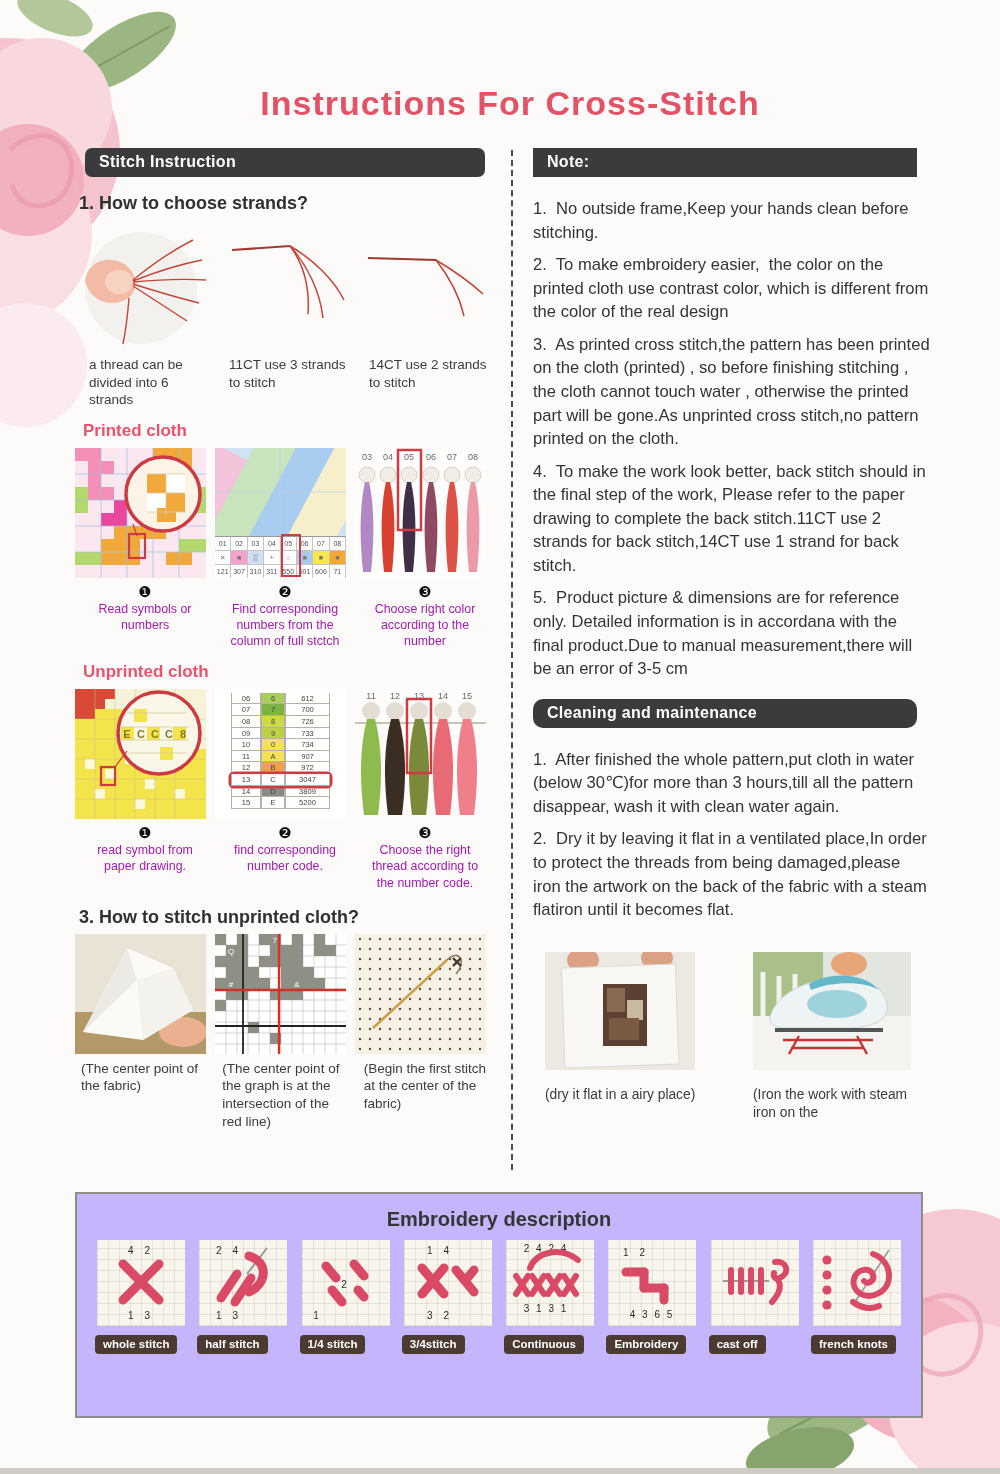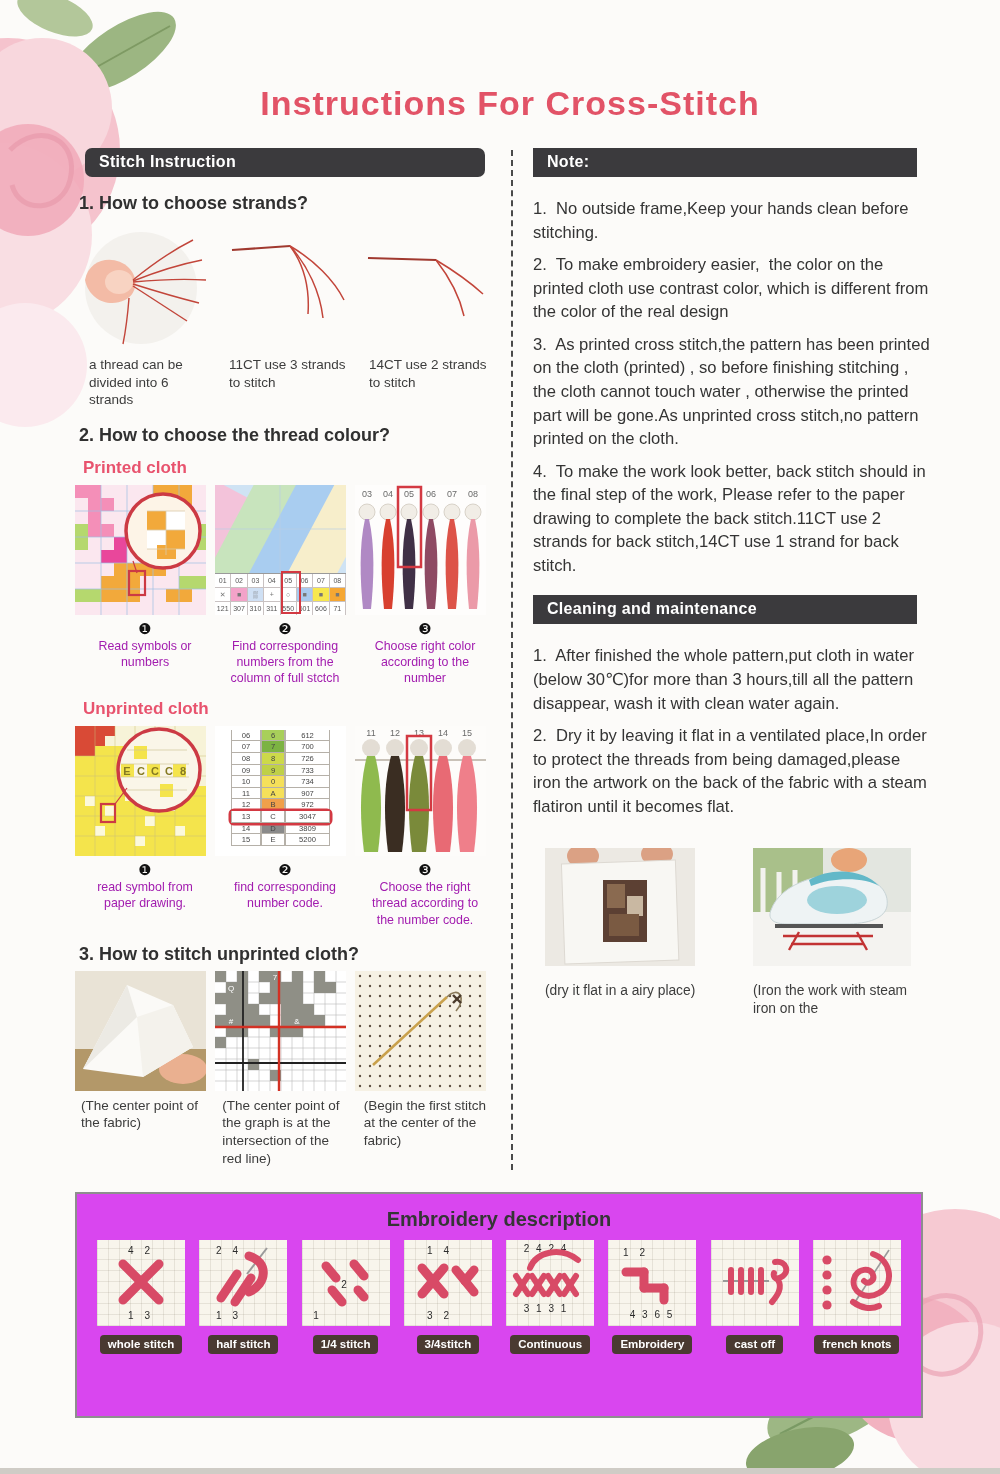--- a/index.html
+++ b/index.html
@@ -40,24 +40,24 @@
              text-align:center;color:#444;box-sizing:border-box;background:#fff;}
   .code-table .c0{width:30px;}
   .code-table .c1{width:24px;}
   .code-table .c2{width:45px;}
   .note-p{font-size:16.6px;line-height:1.42;margin:9px 0 2px;white-space:pre-wrap;color:#343434;}
   .note-first{margin-top:20px;}
   .photo-row{display:flex;gap:40px;margin-top:30px;padding-left:12px;}
   .photo{width:168px;}
   .photo .cap{margin-top:12px;font-size:13.8px;}
   .embox{position:absolute;left:75px;top:1192px;width:848px;height:226px;border:2px solid #8e8e8e;
-         background:#d946ef;box-sizing:border-box;z-index:2;}
+         background:#c4b5fd;box-sizing:border-box;z-index:2;}
   .em-title{text-align:center;font-size:20px;font-weight:bold;margin-top:14px;color:#353535;}
   .tiles{display:flex;justify-content:space-between;padding:9px 18px 0;}
-  .tile{width:92px;text-align:center;}
+  .tile{width:92px;}
   .fabric{width:88px;height:86px;margin:0 auto;background-color:#f8f5ec;
      background-image:repeating-linear-gradient(0deg,rgba(120,110,90,.14) 0 1px,transparent 1px 11px),
                       repeating-linear-gradient(90deg,rgba(120,110,90,.14) 0 1px,transparent 1px 11px);}
   .chip{display:inline-block;margin-top:9px;background:#4a3a31;color:#fff;font-size:11.5px;
         font-weight:bold;padding:3px 8px 4px;border-radius:4px;white-space:nowrap;}
   .stitch{stroke:#d84a66;stroke-width:9;stroke-linecap:round;fill:none;}
   .stitch-thin{stroke:#d84a66;stroke-width:6;stroke-linecap:round;fill:none;}
   .tnum{font-size:10px;fill:#2b2b2b;text-anchor:middle;letter-spacing:4px;}
   .deco{position:absolute;z-index:0;}
   .bottom-edge{position:absolute;left:0;bottom:0;width:100%;height:6px;background:#cfccc6;z-index:4;}
@@ -126,21 +126,20 @@
           <path d="M72,40 C92,52 108,64 119,74" stroke="#c2453a" stroke-width="1.5" fill="none"></path>
         </svg>
       </div>
     </div>
     <div class="cap-row">
       <div class="cap">a thread can be divided into 6 strands</div>
       <div class="cap">11CT use 3 strands to stitch</div>
       <div class="cap">14CT use 2 strands to stitch</div>
     </div>
 
-    <div class="q-heading">2. How to choose the thread colour?</div>
     <div class="pink-heading">Printed cloth</div>
 
     <div class="figrow">
       <div class="fig">
         <svg width="131" height="130" viewBox="0 0 131 130">
           <rect width="131" height="130" fill="#fbe7ef"></rect>
           <g fill="#f48fb8">
               <rect x="0" y="0" width="26" height="13"></rect>
               <rect x="13" y="13" width="26" height="13"></rect>
               <rect x="13" y="26" width="13" height="26"></rect>
@@ -539,22 +538,23 @@
       <div class="cap" style="padding-left:10px;">(Begin the first stitch at the center of the fabric)</div>
     </div>
   </div>
 
   <div class="col-right">
     <div class="bar">Note:</div>
     <p class="note-p note-first">1.  No outside frame,Keep your hands clean before stitching.</p>
     <p class="note-p">2.  To make embroidery easier,  the color on the printed cloth use contrast color, which is different from the color of the real design</p>
     <p class="note-p">3.  As printed cross stitch,the pattern has been printed on the cloth (printed) , so before finishing stitching , the cloth cannot touch water , otherwise the printed part will be gone.As unprinted cross stitch,no pattern printed on the cloth.</p>
     <p class="note-p">4.  To make the work look better, back stitch should in the final step of the work, Please refer to the paper drawing to complete the back stitch.11CT use 2 strands for back stitch,14CT use 1 strand for back stitch.</p>
-
-    <div class="bar" style="margin-top:18px;">Cleaning and maintenance</div>
+    <p class="note-p">5.  Product picture &amp; dimensions are for reference only. Detailed information is in accordana with the final product.Due to manual measurement,there will be an error of 3-5 cm</p>
+
+    <div class="bar" style="margin-top:18px;border-radius:10px;">Cleaning and maintenance</div>
     <p class="note-p note-first">1.  After finished the whole pattern,put cloth in water (below 30℃)for more than 3 hours,till all the pattern disappear, wash it with clean water again.</p>
     <p class="note-p">2.  Dry it by leaving it flat in a ventilated place,In order to protect the threads from being damaged,please iron the artwork on the back of the fabric with a steam flatiron until it becomes flat.</p>
 
     <div class="photo-row">
       <div class="photo">
         <svg width="150" height="118" viewBox="0 0 150 118">
           <rect width="150" height="118" fill="#ece9e3"></rect>
           <ellipse cx="38" cy="8" rx="16" ry="12" fill="#dba184"></ellipse>
           <ellipse cx="112" cy="6" rx="16" ry="12" fill="#dba184"></ellipse>
           <rect x="18" y="14" width="114" height="100" fill="#f8f7f3" stroke="#ddd9d2" transform="rotate(-2 75 60)"></rect>

